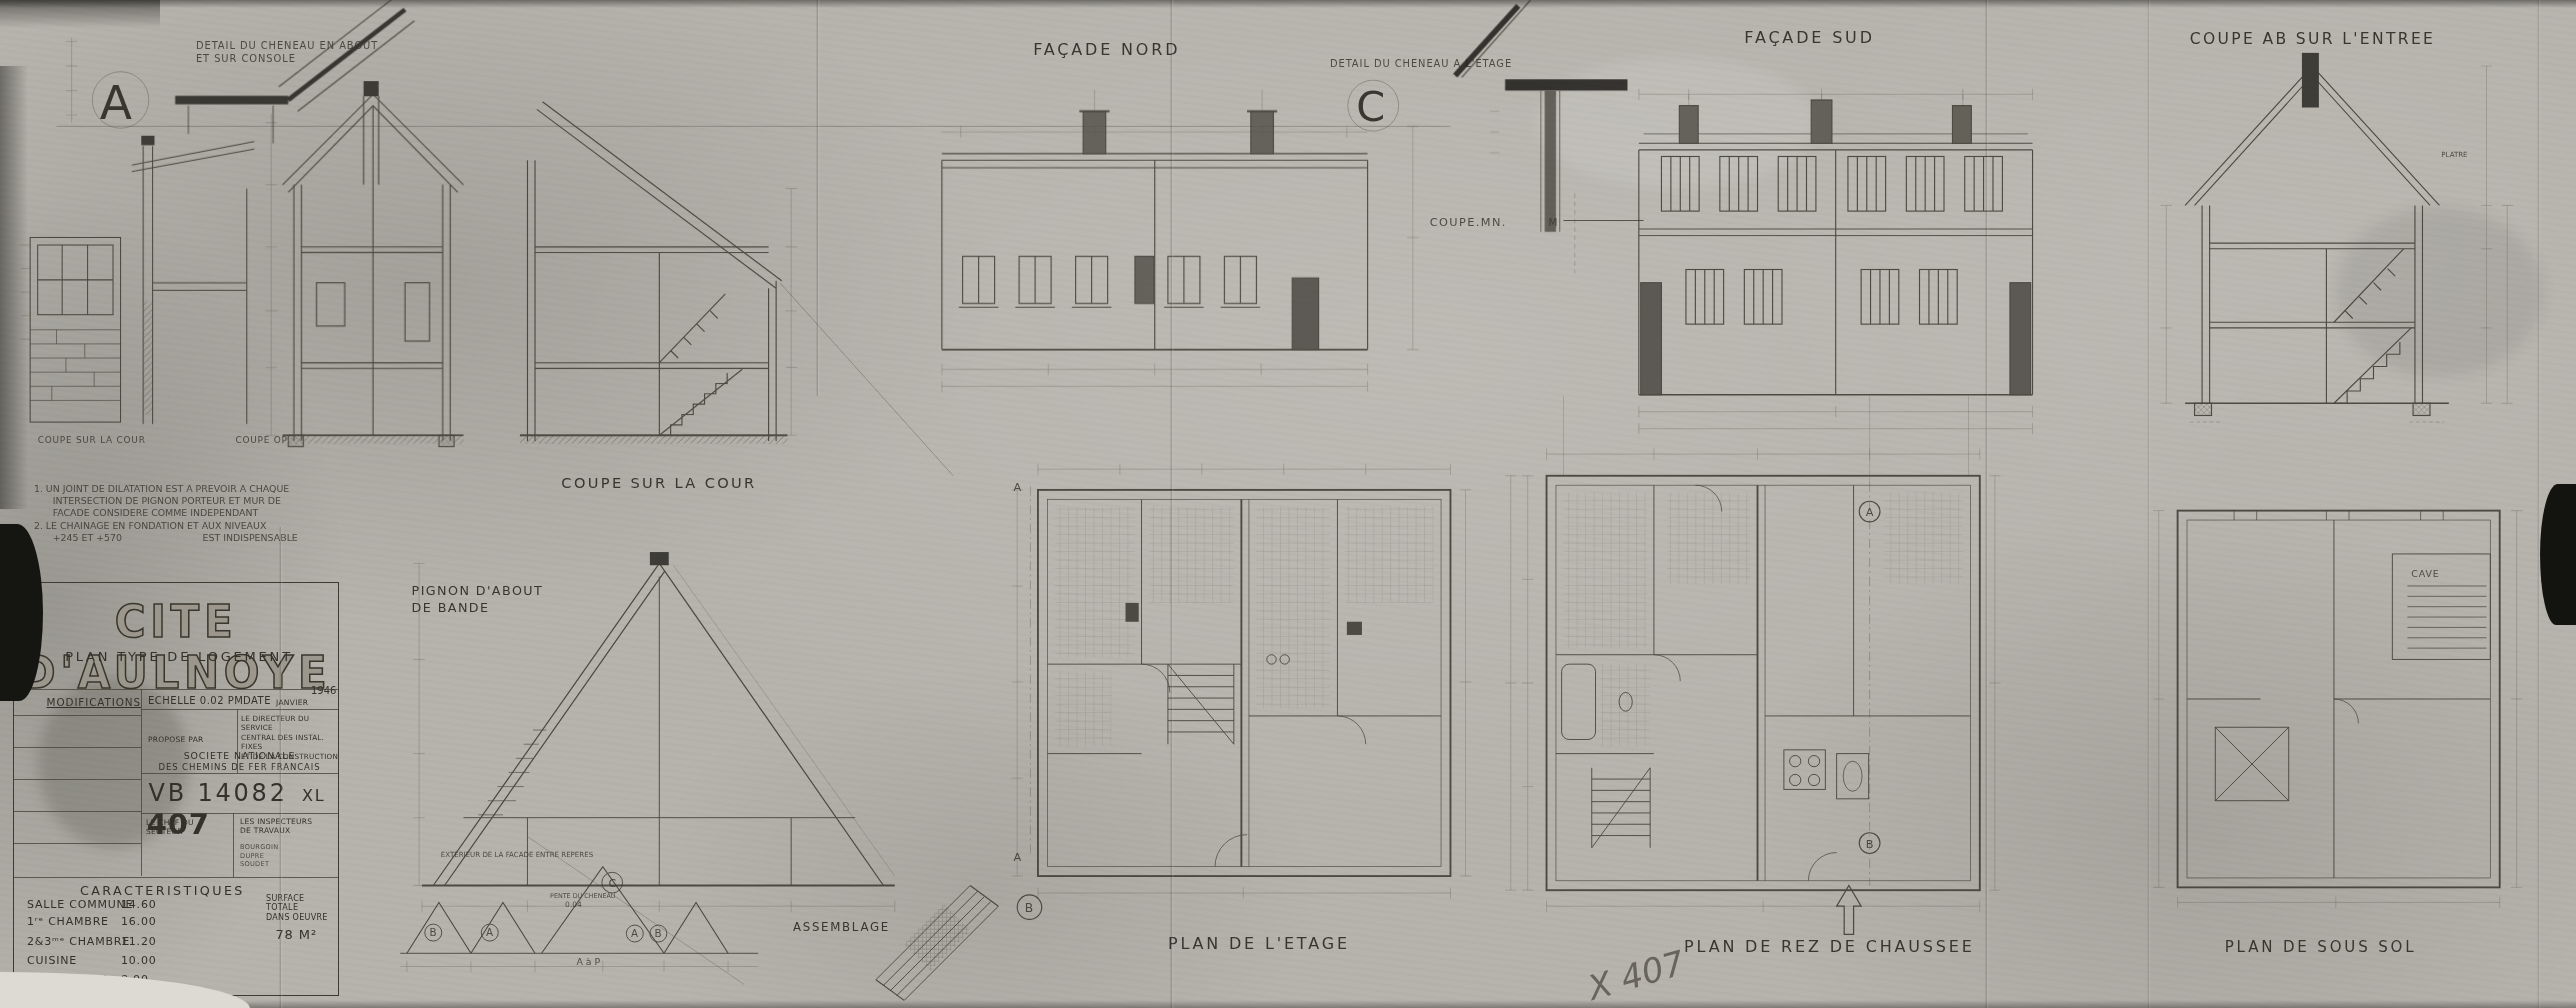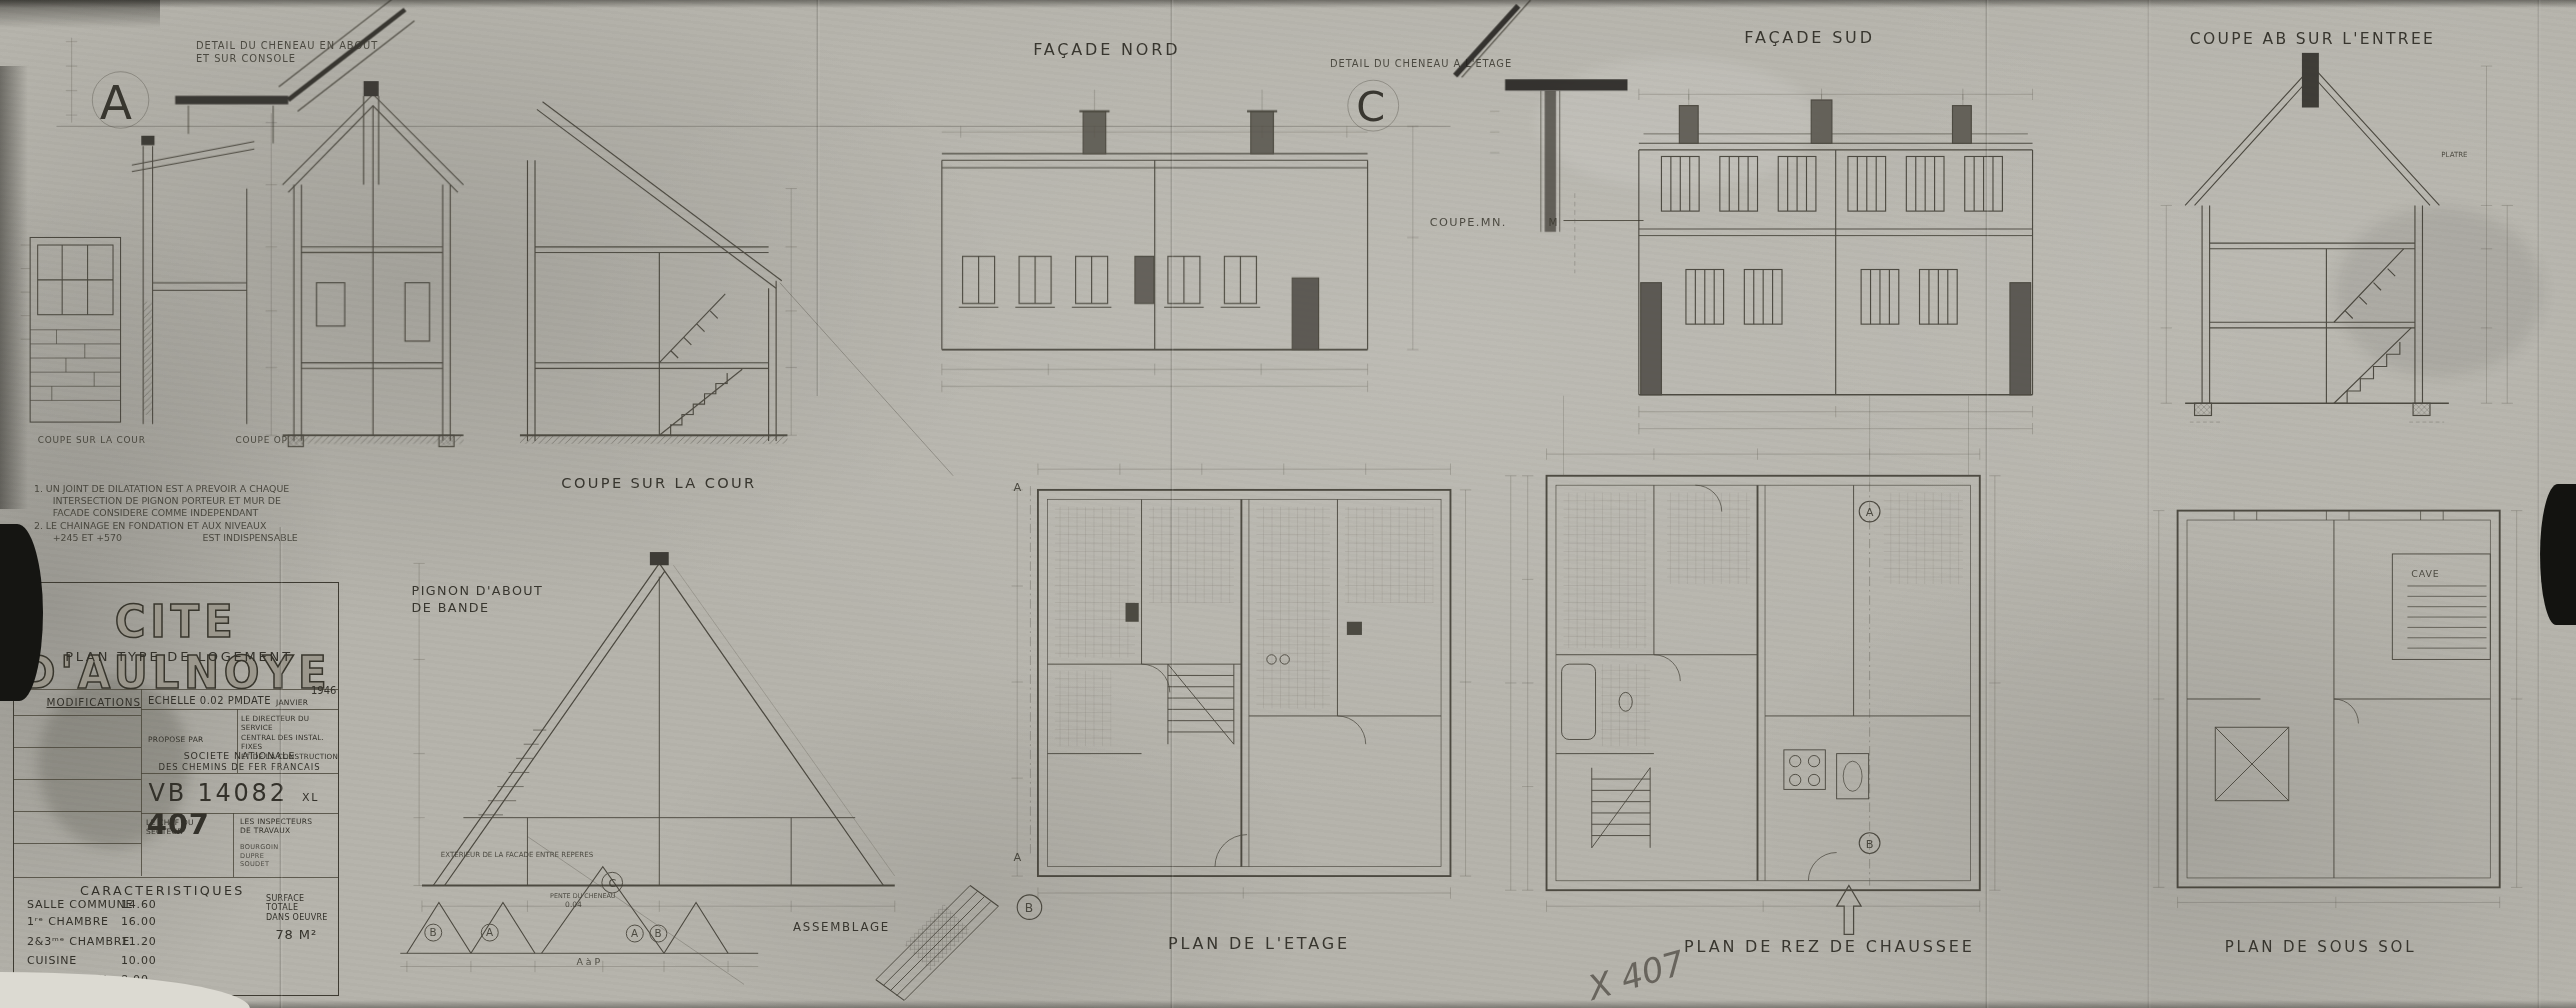--- a/index.html
+++ b/index.html
@@ -379,21 +379,21 @@
   </div>
   <div class="rule" style="left:127px;top:190px;width:197px;height:0.9px;"></div>
 
   <div class="tb-abs" style="left:127px;top:168px;width:197px;text-align:center;font-size:9.4px;letter-spacing:0.9px;line-height:10.8px;">
     <div>SOCIETE NATIONALE</div>
     <div style="font-size:8.5px;">DES CHEMINS DE FER FRANCAIS</div>
   </div>
 
   <div class="tb-abs" style="left:127px;top:196px;width:197px;">
     <span style="font-size:24px;letter-spacing:2.8px;margin-left:7.5px;">VB 14082</span>
-    <span style="font-size:11px;letter-spacing:1.9px;margin-left:9.4px;">XL</span>
+    <span style="font-size:16px;letter-spacing:1.9px;margin-left:9.4px;">XL</span>
     <span style="font-size:29px;font-weight:700;letter-spacing:0.9px;margin-left:5.7px;margin-top:8px;">407</span>
   </div>
   <div class="rule" style="left:127px;top:230px;width:197px;height:1.3px;"></div>
 
   <div class="tb-abs xsmall" style="left:132px;top:235px;width:87px;">LE CHEF DU SECTEUR</div>
   <div class="rule" style="left:219px;top:230px;width:0.9px;height:64px;"></div>
   <div class="tb-abs xsmall" style="left:226px;top:234px;line-height:9.4px;">
     <div>LES INSPECTEURS</div>
     <div>DE TRAVAUX</div>
     <div style="margin-top:7.5px;font-size:6.6px;line-height:8.5px;opacity:.8;">

